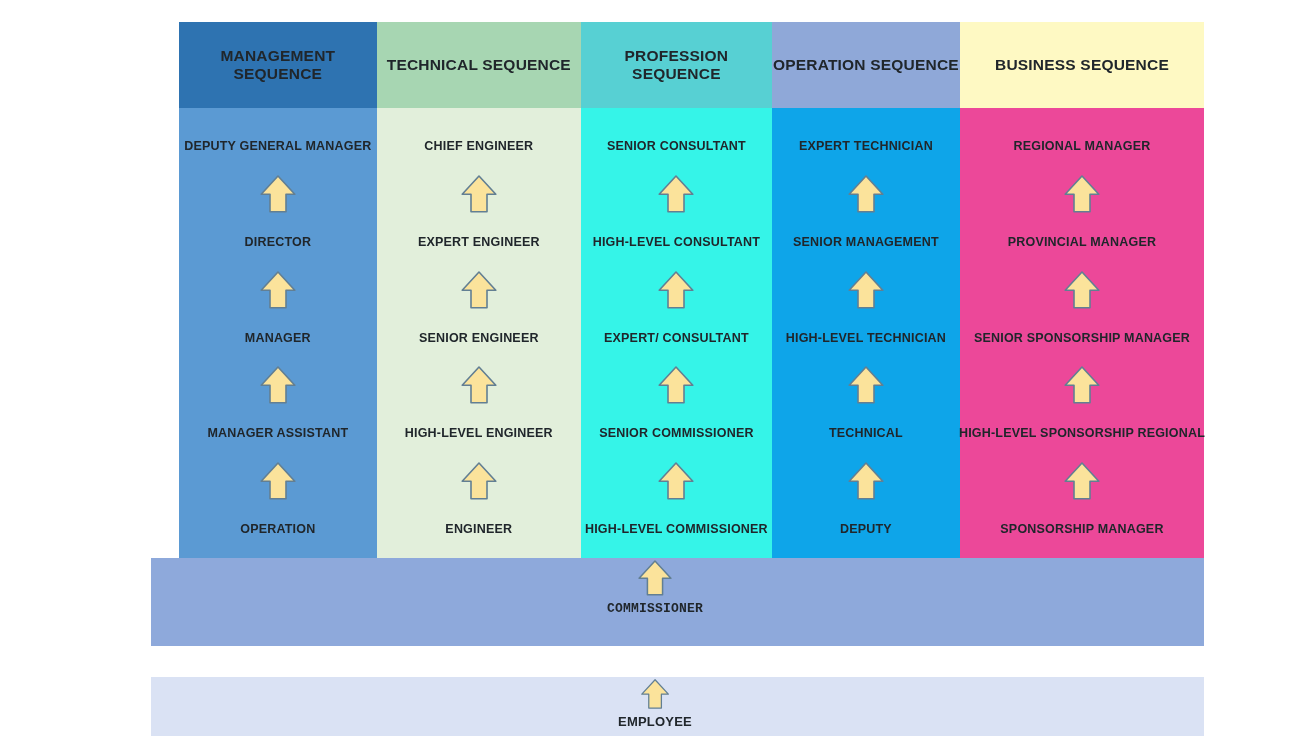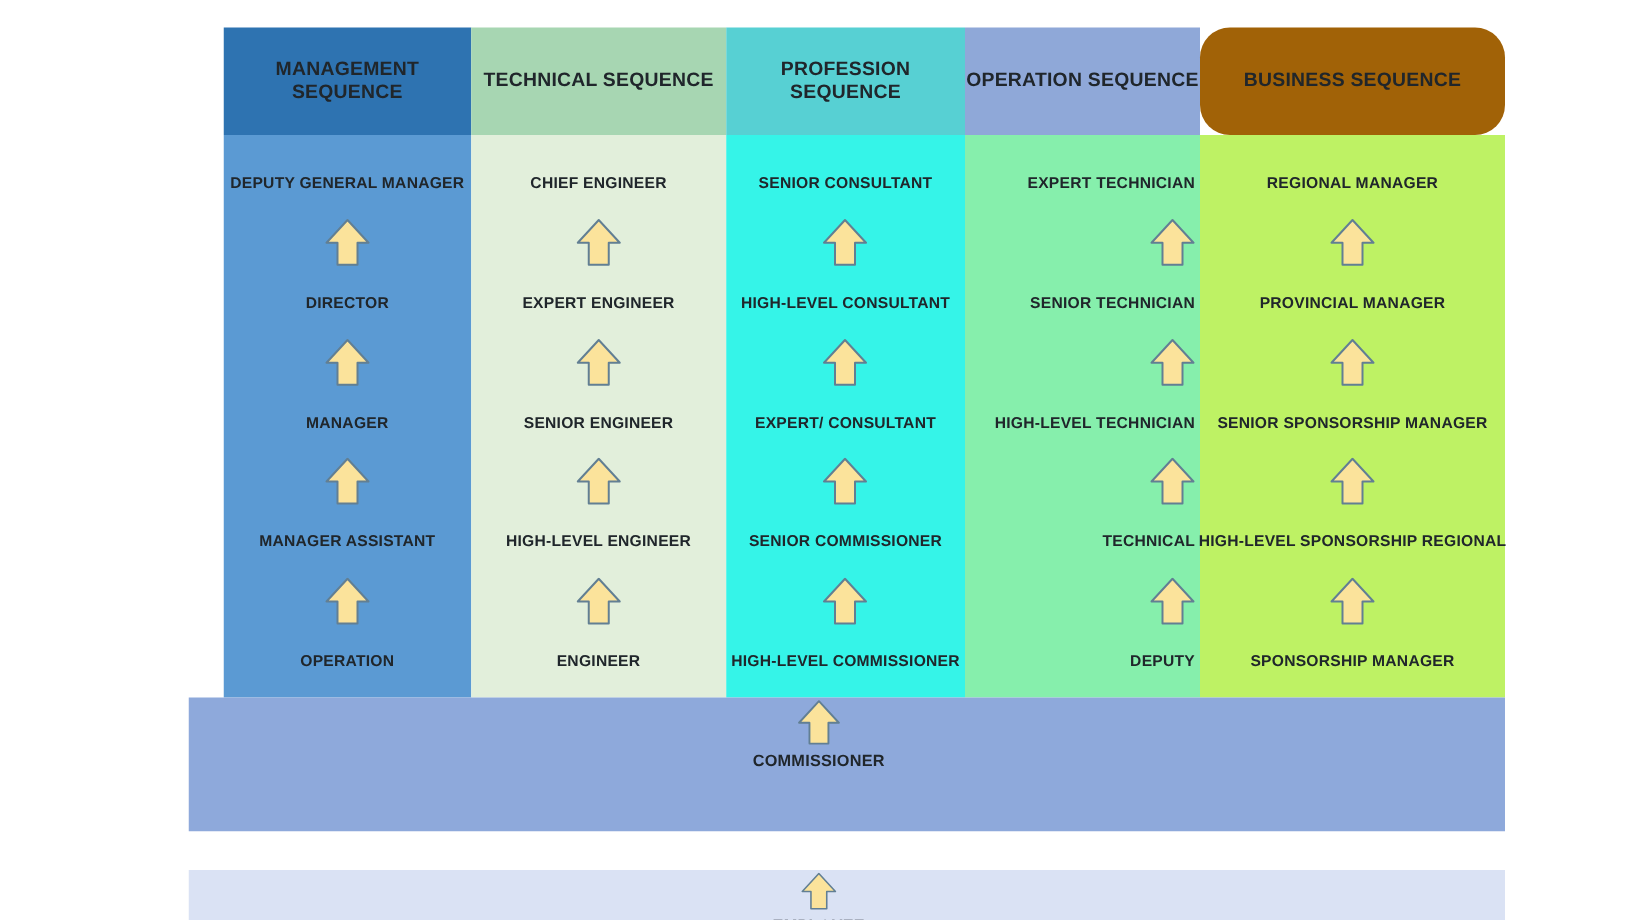--- a/index.html
+++ b/index.html
@@ -46,21 +46,21 @@
     text-align: center;
   }
   svg.arrow { width: 36px; height: 38px; display: block; }
   svg.arrow polygon {
     fill: var(--arrow-fill, #fbe39b);
     stroke: var(--arrow-stroke, #627f93);
     stroke-width: 1.6;
     stroke-linejoin: round;
   }
   .band { position: relative; width: 100%; }
-  .band-commissioner { height: 107px; }
+  .band-commissioner { height: 88px; font-family: Liberation Mono, monospace; }
   .band-employee { height: 77px; margin-top: 31px; }
   .band-stack {
     position: absolute;
     left: 504px; top: 2px;
     transform: translateX(-50%);
     display: flex; flex-direction: column; align-items: center;
   }
   .band-commissioner svg.arrow { width: 36px; height: 36px; }
   .band-employee svg.arrow { width: 34px; height: 30px; }
   .band-label {
@@ -141,44 +141,44 @@
         <div class="level">SENIOR COMMISSIONER</div>
         <svg class="arrow" viewBox="0 0 36 38">
             <polygon points="18,1 34.8,19.2 26,19.2 26,36.8 10,36.8 10,19.2 1.2,19.2"></polygon>
           </svg>
         <div class="level">HIGH-LEVEL COMMISSIONER</div>
       </div>
     </div>
 
     <div class="col col-3">
       <div class="col-header" style="background-color: rgb(143, 168, 216);">OPERATION SEQUENCE</div>
-      <div class="col-body" style="background-color: #86efac; align-items: flex-end;">
+      <div class="col-body" style="background-color: #0ea5e9;">
         <div class="level">EXPERT TECHNICIAN</div>
         <svg class="arrow" viewBox="0 0 36 38">
             <polygon points="18,1 34.8,19.2 26,19.2 26,36.8 10,36.8 10,19.2 1.2,19.2"></polygon>
           </svg>
-        <div class="level">SENIOR TECHNICIAN</div>
+        <div class="level">SENIOR MANAGEMENT</div>
         <svg class="arrow" viewBox="0 0 36 38">
             <polygon points="18,1 34.8,19.2 26,19.2 26,36.8 10,36.8 10,19.2 1.2,19.2"></polygon>
           </svg>
         <div class="level">HIGH-LEVEL TECHNICIAN</div>
         <svg class="arrow" viewBox="0 0 36 38">
             <polygon points="18,1 34.8,19.2 26,19.2 26,36.8 10,36.8 10,19.2 1.2,19.2"></polygon>
           </svg>
         <div class="level">TECHNICAL</div>
         <svg class="arrow" viewBox="0 0 36 38">
             <polygon points="18,1 34.8,19.2 26,19.2 26,36.8 10,36.8 10,19.2 1.2,19.2"></polygon>
           </svg>
         <div class="level">DEPUTY</div>
       </div>
     </div>
 
     <div class="col col-4">
-      <div class="col-header" style="background-color: #a16207; border-radius: 24px;">BUSINESS SEQUENCE</div>
-      <div class="col-body" style="background-color: #bef264;">
+      <div class="col-header" style="background-color: #fef9c3;">BUSINESS SEQUENCE</div>
+      <div class="col-body" style="background-color: #ec4899;">
         <div class="level">REGIONAL MANAGER</div>
         <svg class="arrow" viewBox="0 0 36 38">
             <polygon points="18,1 34.8,19.2 26,19.2 26,36.8 10,36.8 10,19.2 1.2,19.2"></polygon>
           </svg>
         <div class="level">PROVINCIAL MANAGER</div>
         <svg class="arrow" viewBox="0 0 36 38">
             <polygon points="18,1 34.8,19.2 26,19.2 26,36.8 10,36.8 10,19.2 1.2,19.2"></polygon>
           </svg>
         <div class="level">SENIOR SPONSORSHIP MANAGER</div>
         <svg class="arrow" viewBox="0 0 36 38">

